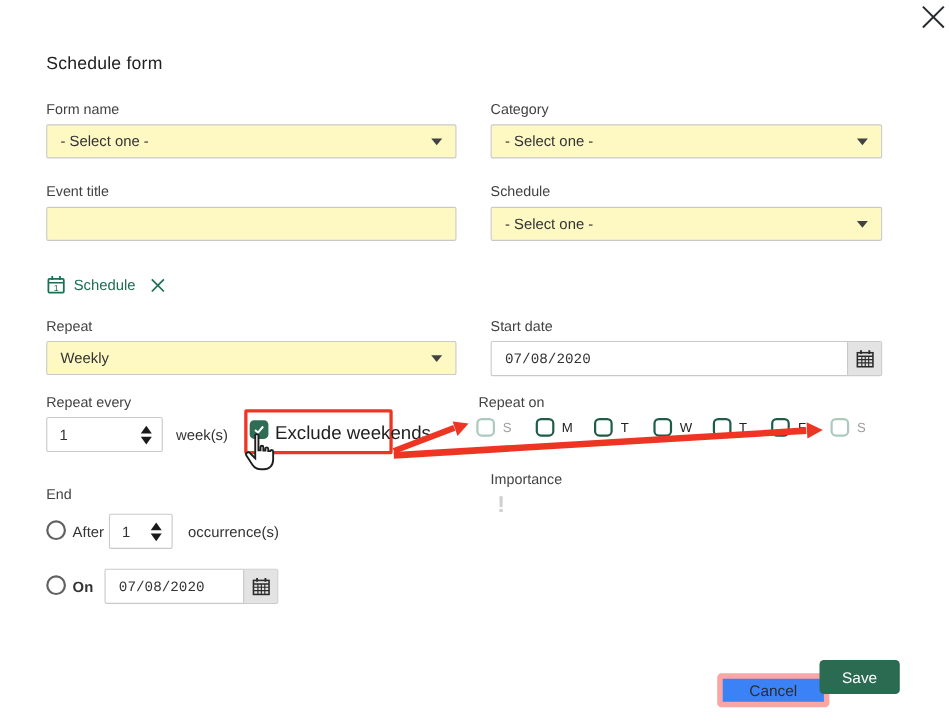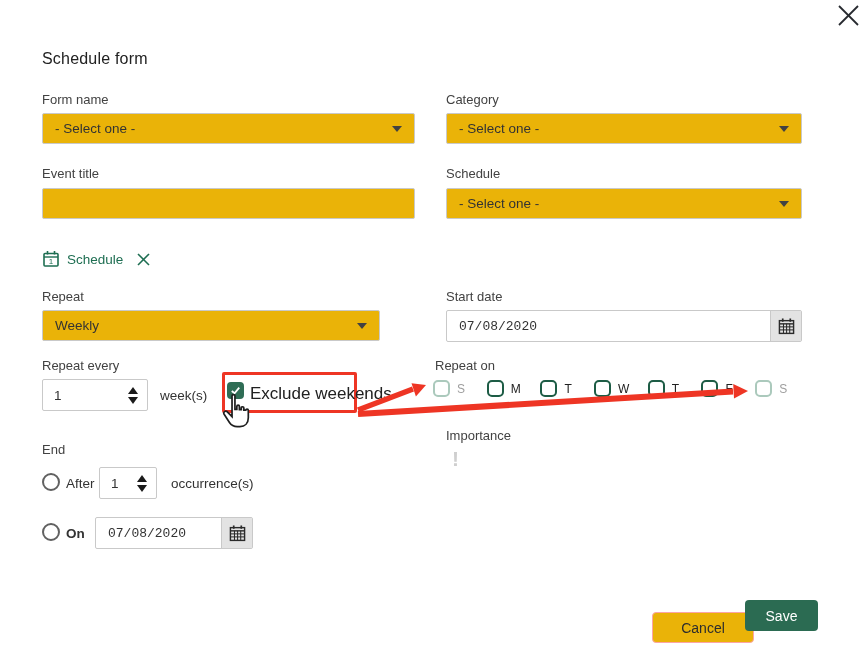--- a/index.html
+++ b/index.html
@@ -22,21 +22,21 @@
   .title {
     font-size: 16px;
     font-weight: 500;
     color: #212121;
     letter-spacing: .2px;
   }
   .select, .textinput {
     border: 1px solid #c9c9c9;
     border-radius: 2px;
     height: 31px;
-    background: #eab308;
+    background: #fef9c3;
     display: flex;
     align-items: center;
     padding: 0 12px;
     font-size: 13.5px;
     color: #333;
   }
   .select { justify-content: space-between; cursor: pointer; }
   .caret {
     width: 0; height: 0;
     border-left: 5px solid transparent;
@@ -148,22 +148,22 @@
   
   .btn {
     height: 31px;
     border-radius: 4px;
     display: flex; align-items: center; justify-content: center;
     font-size: 14px;
     cursor: pointer;
   }
   .btn-cancel {
     width: 102px;
-    border: 1px solid #fca5a5;
-    background: #eab308;
+    border: 5px solid #fca5a5;
+    background: #3b82f6;
     color: #2d2d2d;
   }
   .btn-save {
     width: 73px;
     background: #2b6b52;
     color: #ffffff;
   }
   .importance-mark {
     font-size: 21px;
     font-weight: bold;
@@ -214,21 +214,21 @@
       <text x="9" y="14.2" font-size="8" text-anchor="middle" fill="#1e6e52" font-family="Liberation Sans, sans-serif">1</text>
     </svg>
     <span>Schedule</span>
     <svg width="15" height="15" viewBox="0 0 15 15" style="margin-left:6px;">
       <line x1="2" y1="2" x2="13" y2="13" stroke="#1e6e52" stroke-width="1.6"></line>
       <line x1="13" y1="2" x2="2" y2="13" stroke="#1e6e52" stroke-width="1.6"></line>
     </svg>
   </div>
 
   <div class="abs label" style="left:42px; top:289px;">Repeat</div>
-  <div class="abs select" style="left:42px; top:310px; width:338px;">
+  <div class="abs select" style="left:42px; top:310px; width:373px;">
     <span>Weekly</span>
     <span class="caret"></span>
   </div>
 
   <div class="abs label" style="left:446px; top:289px;">Start date</div>
   <div class="abs dategroup" style="left:446px; top:310px; width:356px;">
     <div class="dateval">07/08/2020</div>
     <div class="calbtn">
       <svg width="17" height="17" viewBox="0 0 18 18">
         <line x1="5" y1="0.5" x2="5" y2="4" stroke="#2b2b2b" stroke-width="1.8"></line>

